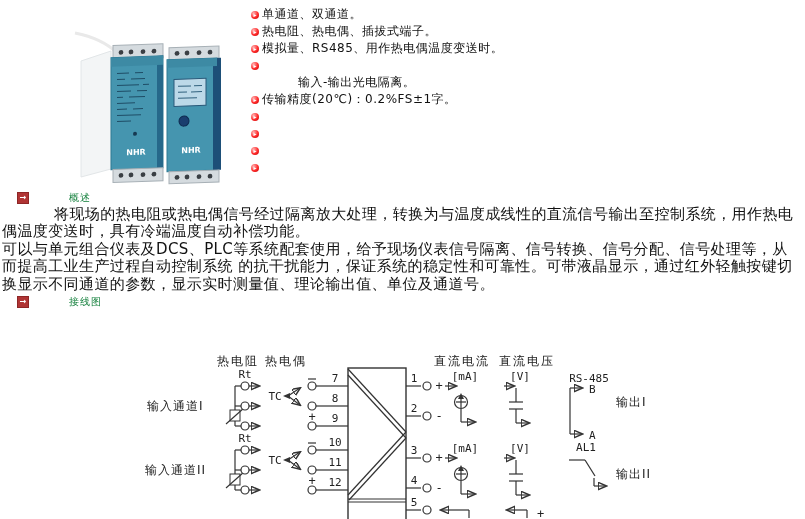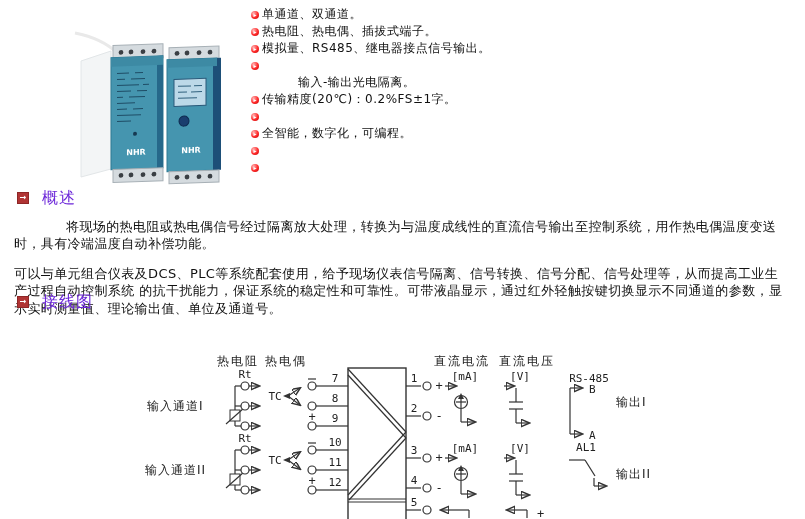--- a/index.html
+++ b/index.html
@@ -21,26 +21,26 @@
   }
   .bullet i{font-style:normal;color:#fff;font-size:6px;line-height:6px;}
   .feat.cont{padding-left:47px;}
   
   .sec{position:absolute;display:flex;align-items:center;gap:13px;height:14px;}
   .sec .hicon{
     width:10px;height:10px;background:#b03434;border:1px solid #8e2626;
     display:flex;align-items:center;justify-content:center;
     color:#fff;font-size:8px;line-height:10px;font-weight:bold;
   }
-  .sec .htxt{font-size:16px;color:#6d28d9;letter-spacing:1px;}
+  .sec .htxt{font-size:10px;color:#15803d;letter-spacing:1px;margin-left:27px;}
   .sec-overview{left:17px;top:191px;}
   .sec-wiring{left:17px;top:295px;}
   
   .paras{position:absolute;left:2px;top:206px;width:801px;}
-  .paras p{margin:12px;font-size:13px;line-height:17.4px;letter-spacing:0.4px;}
+  .paras p{margin:0;font-size:15px;line-height:17.4px;letter-spacing:0.4px;}
   .paras p.indent{text-indent:52px;}
   
   .diagram{position:absolute;left:123px;top:312px;width:680px;height:206px;margin-top:40px;}
   .diagram line,.diagram path,.diagram polyline{stroke:#333;stroke-width:1.2;fill:none;}
   .diagram rect.box{fill:#fff;stroke:#333;stroke-width:1.4;}
   .diagram circle.term{fill:#fff;stroke:#333;stroke-width:1.2;}
   .diagram text{fill:#222;}
   .diagram .cn{font-family:"DejaVu Sans",sans-serif;font-size:12px;letter-spacing:2px;}
   .diagram .cns{font-family:"DejaVu Sans",sans-serif;font-size:12px;letter-spacing:1px;}
   .diagram .mono{font-family:"DejaVu Sans Mono",monospace;font-size:11px;}
@@ -128,21 +128,21 @@
   <div class="feat">
       <span class="bullet">
         <i>▸</i>
       </span>
       <span class="txt">热电阻、热电偶、插拔式端子。</span>
     </div>
   <div class="feat">
       <span class="bullet">
         <i>▸</i>
       </span>
-      <span class="txt">模拟量、RS485、继电器接点信号输出。</span>
+      <span class="txt">模拟量、RS485、用作热电偶温度变送时。</span>
     </div>
   <div class="feat">
       <span class="bullet">
         <i>▸</i>
       </span>
     </div>
   <div class="feat cont">
       <span class="txt">输入-输出光电隔离。</span>
     </div>
   <div class="feat">
@@ -153,21 +153,20 @@
     </div>
   <div class="feat">
       <span class="bullet">
         <i>▸</i>
       </span>
     </div>
   <div class="feat">
       <span class="bullet">
         <i>▸</i>
       </span>
-      <span class="txt">全智能，数字化，可编程。</span>
     </div>
   <div class="feat">
       <span class="bullet">
         <i>▸</i>
       </span>
     </div>
   <div class="feat">
       <span class="bullet">
         <i>▸</i>
       </span>

